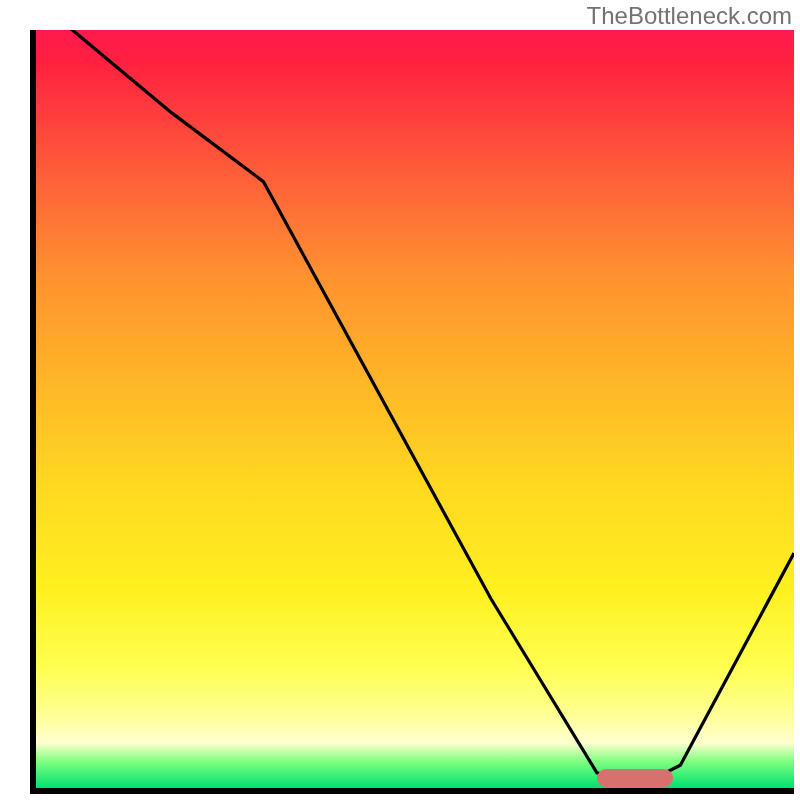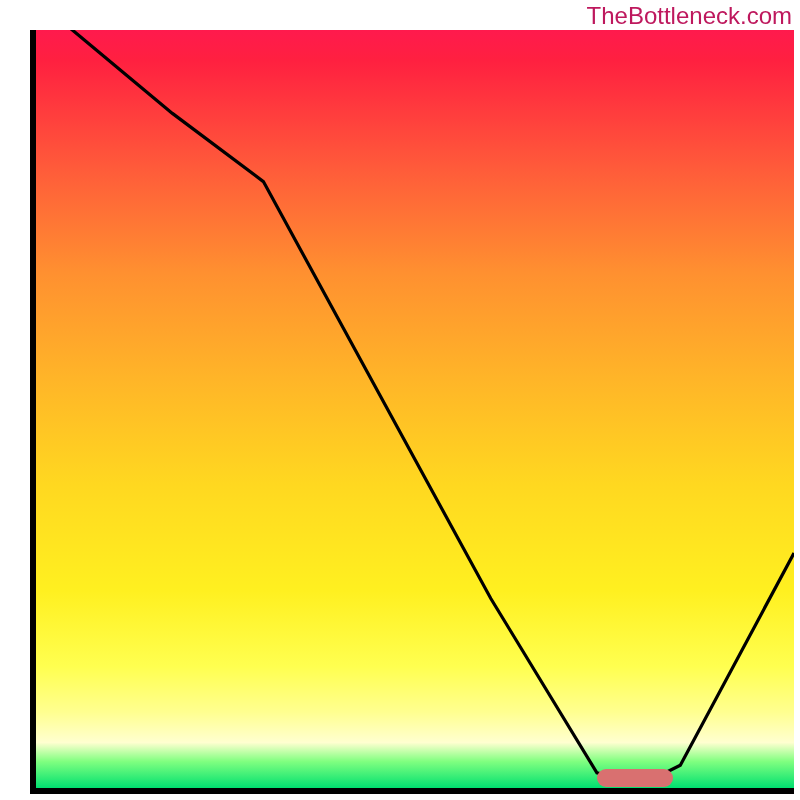--- a/index.html
+++ b/index.html
@@ -14,21 +14,21 @@
   .container {
     position: relative;
     width: 800px;
     height: 800px;
   }
   .watermark {
     position: absolute;
     top: 2px;
     right: 8px;
     font-size: 24px;
-    color: #be185d;
+    color: #737373;
     font-weight: normal;
     z-index: 10;
   }
   .plot-area {
     position: absolute;
     left: 30px;
     top: 30px;
     width: 764px;
     height: 764px;
     border-left: 6px solid #000;

